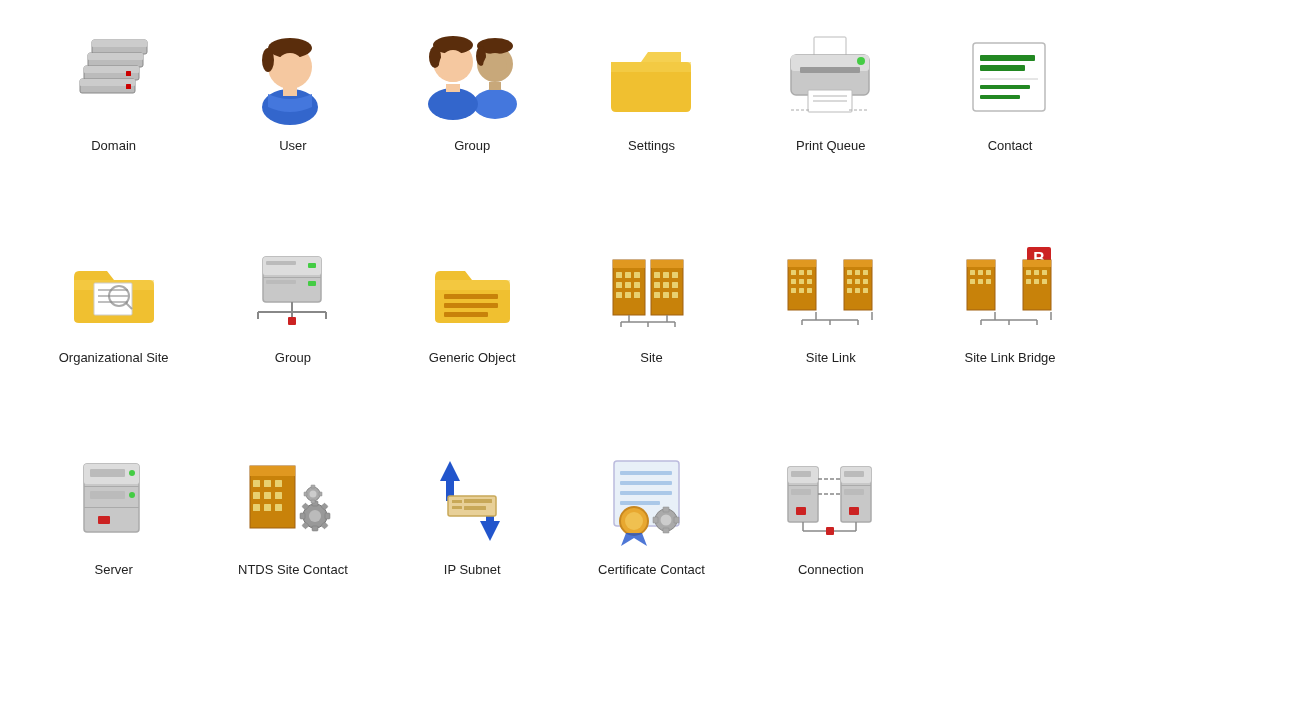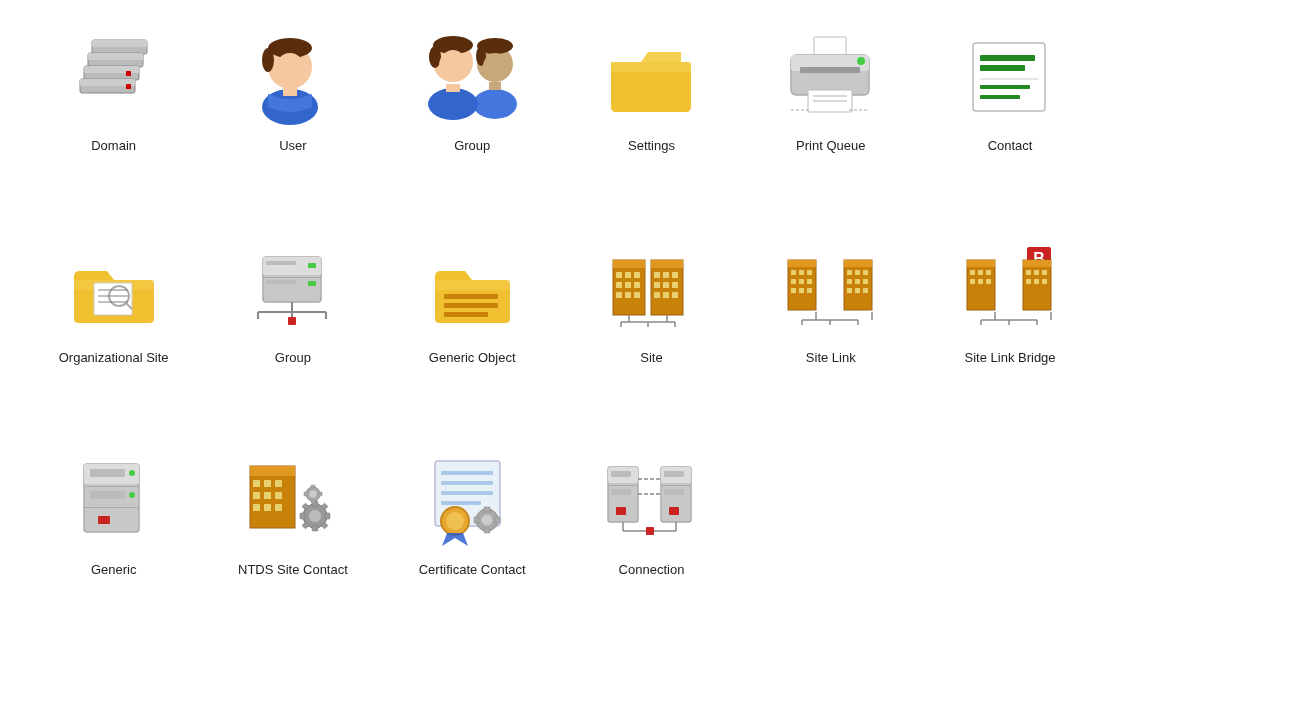--- a/index.html
+++ b/index.html
@@ -379,21 +379,21 @@
 
         <rect x="14" y="10" width="35" height="8" rx="1" fill="#bbb"></rect>
         <rect x="14" y="32" width="35" height="8" rx="1" fill="#bbb"></rect>
 
         <circle cx="56" cy="14" r="3" fill="#44cc44"></circle>
         <circle cx="56" cy="36" r="3" fill="#44cc44"></circle>
 
         <rect x="22" y="57" width="12" height="8" rx="1" fill="#cc2222"></rect>
       </svg>
     </div>
-    <span class="label">Generic</span>
+    <span class="label">Server</span>
   </div>
 
   <div class="icon-cell">
     <div class="icon-wrapper">
       <svg width="95" height="90" viewBox="0 0 95 90">
 
         <rect x="5" y="10" width="45" height="62" fill="#c8820a" stroke="#a06010" stroke-width="1"></rect>
         <rect x="5" y="10" width="45" height="10" fill="#e09820"></rect>
         <rect x="8" y="24" width="7" height="7" fill="#e8d070" rx="0.5"></rect>
         <rect x="19" y="24" width="7" height="7" fill="#e8d070" rx="0.5"></rect>
@@ -425,20 +425,40 @@
           <rect x="8" y="1" width="4" height="3" rx="0.5" fill="#aaa" stroke="#888" stroke-width="0.5"></rect>
           <rect x="8" y="16" width="4" height="3" rx="0.5" fill="#aaa" stroke="#888" stroke-width="0.5"></rect>
           <rect x="1" y="8" width="3" height="4" rx="0.5" fill="#aaa" stroke="#888" stroke-width="0.5"></rect>
           <rect x="16" y="8" width="3" height="4" rx="0.5" fill="#aaa" stroke="#888" stroke-width="0.5"></rect>
         </g>
       </svg>
     </div>
     <span class="label">NTDS Site Contact</span>
   </div>
 
+  <div class="icon-cell">
+    <div class="icon-wrapper">
+      <svg width="85" height="90" viewBox="0 0 85 90">
+
+        <polygon points="20,5 30,25 24,25 24,45 16,45 16,25 10,25" fill="#2255cc"></polygon>
+
+        <polygon points="60,85 50,65 56,65 56,45 64,45 64,65 70,65" fill="#2255cc"></polygon>
+
+        <rect x="18" y="40" width="48" height="20" rx="2" fill="#e8d098" stroke="#c8a858" stroke-width="1.5"></rect>
+
+        <rect x="22" y="44" width="10" height="3" rx="0.5" fill="#c8a858"></rect>
+        <rect x="22" y="50" width="10" height="3" rx="0.5" fill="#c8a858"></rect>
+        <rect x="22" y="44" width="10" height="3" rx="0.5" fill="#c8a858"></rect>
+
+        <rect x="34" y="43" width="28" height="4" rx="0.5" fill="#c8a858"></rect>
+        <rect x="34" y="50" width="22" height="4" rx="0.5" fill="#c8a858"></rect>
+      </svg>
+    </div>
+    <span class="label">IP Subnet</span>
+  </div>
 
   <div class="icon-cell">
     <div class="icon-wrapper">
       <svg width="90" height="90" viewBox="0 0 90 90">
 
         <rect x="8" y="5" width="65" height="65" rx="3" fill="#e8f0f8" stroke="#bbd" stroke-width="1.5"></rect>
 
         <rect x="14" y="15" width="52" height="4" rx="1" fill="#aac8e8"></rect>
         <rect x="14" y="25" width="52" height="4" rx="1" fill="#aac8e8"></rect>
         <rect x="14" y="35" width="52" height="4" rx="1" fill="#aac8e8"></rect>

